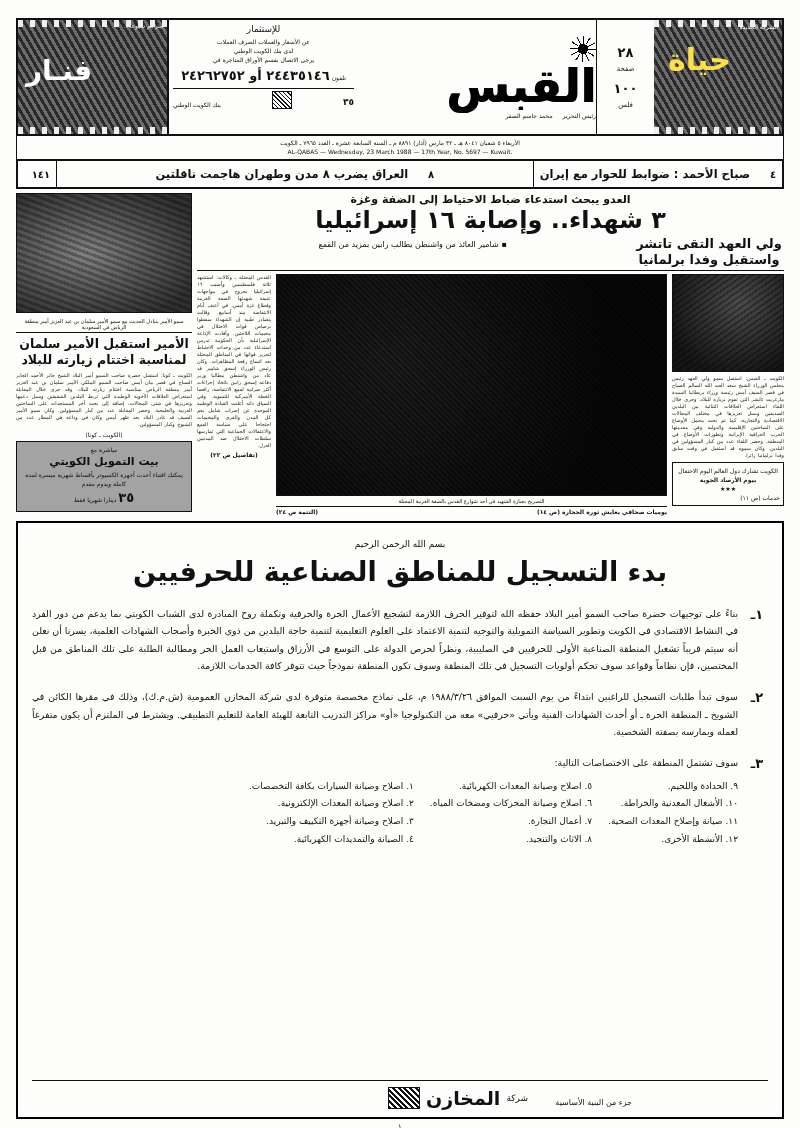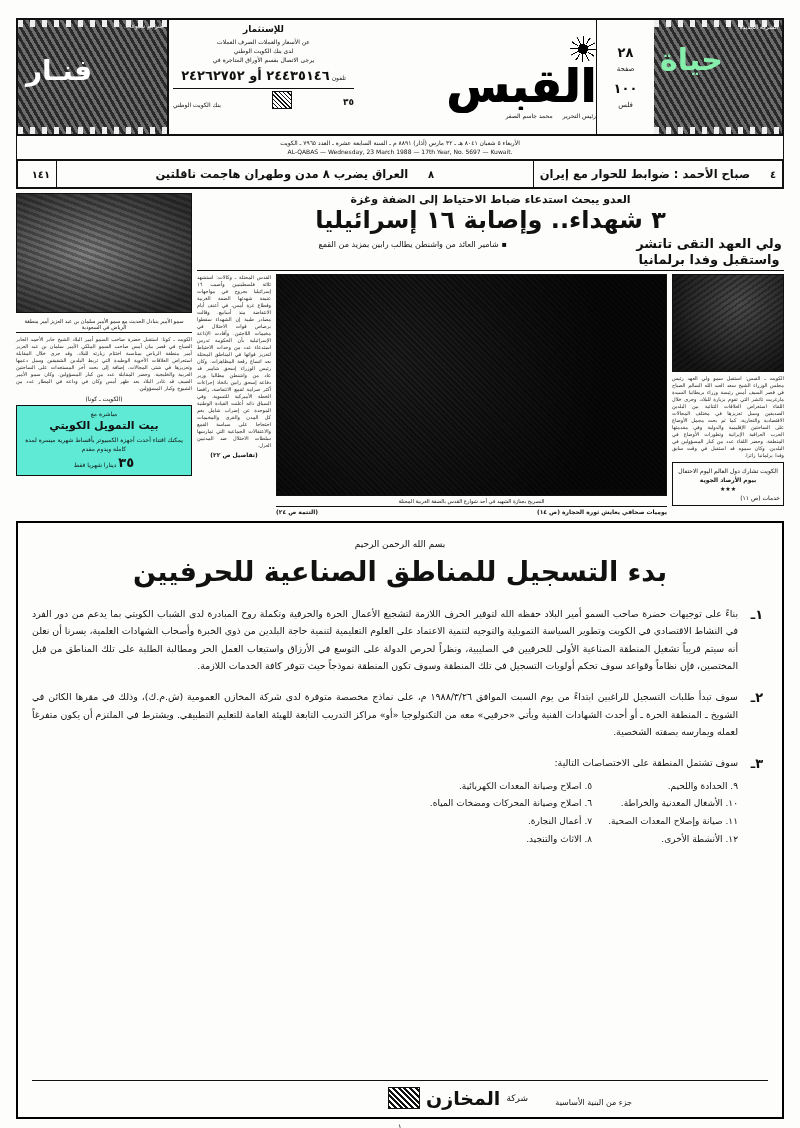--- a/index.html
+++ b/index.html
@@ -129,36 +129,36 @@
   .mast-right {
     width: 190px;
     border-left: 1px solid #111;
     box-sizing: border-box;
     padding: 3px 4px;
     direction: rtl;
     text-align: center;
     font-size: 6px;
     line-height: 1.5;
   }
-  .adbox-title { font-size: 9px; font-weight: bold; }
+  .adbox-title { font-size: 9px; font-weight: normal; }
   .adbox-big { font-size: 13px; font-weight: bold; letter-spacing: 0; }
   .mast-far-right {
     width: 128px;
     box-sizing: border-box;
     padding: 2px;
     position: relative;
     background: #111;
     overflow: hidden;
   }
   .mast-far-right .label {
     position: absolute; top: 3px; right: 4px; color: #fff; font-size: 6px; direction: rtl;
   }
   .mast-big-ar {
-    position: absolute; left: 6px; top: 22px;
-    font-size: 30px; font-weight: bold; color: #86efac; direction: rtl;
+    position: absolute; left: 14px; top: 22px;
+    font-size: 30px; font-weight: bold; color: #fde047; direction: rtl;
   }
 
   .dateline {
     border-left: 1px solid #111; border-right: 1px solid #111;
     border-bottom: 2px solid #111;
     font-size: 6px;
     text-align: center;
     padding: 2px 0 3px 0;
     line-height: 1.5;
   }
@@ -367,25 +367,26 @@
           </div>
           <div class="tagline" style="margin-top:2px;">(تفاصيل ص ٢٢)</div>
         </div>
 
       </div>
     </div>
 
     <div class="col-right">
       <div class="photo vlight" style="height:118px;border:1px solid #111;"></div>
       <div class="caption" style="border-bottom:1px solid #111;">سمو الأمير يتبادل الحديث مع سمو الأمير سلمان بن عبد العزيز أمير منطقة الرياض في السعودية</div>
+      <div style="font-size:12.5px;font-weight:bold;direction:rtl;text-align:center;line-height:1.3;">الأمير استقبل الأمير سلمان لمناسبة اختتام زيارته للبلاد</div>
       <div class="lines sm">
         الكويت ـ كونا: استقبل حضرة صاحب السمو أمير البلاد الشيخ جابر الأحمد الجابر الصباح في قصر بيان أمس صاحب السمو الملكي الأمير سلمان بن عبد العزيز أمير منطقة الرياض بمناسبة اختتام زيارته للبلاد. وقد جرى خلال المقابلة استعراض العلاقات الأخوية الوطيدة التي تربط البلدين الشقيقين وسبل دعمها وتعزيزها في شتى المجالات، إضافة إلى بحث آخر المستجدات على الساحتين العربية والخليجية. وحضر المقابلة عدد من كبار المسؤولين. وكان سمو الأمير الضيف قد غادر البلاد بعد ظهر أمس وكان في وداعه في المطار عدد من الشيوخ وكبار المسؤولين.
       </div>
       <div style="font-size:6px;direction:rtl;text-align:center;">(الكويت ـ كونا)</div>
-      <div class="ad-small" style="background:#5eead4;">
+      <div class="ad-small" style="background:#a3a3a3;">
         <div>مباشرة مع</div>
         <div style="font-size:11px;font-weight:bold;">بيت التمويل الكويتي</div>
         <div>يمكنك اقتناء أحدث أجهزة الكمبيوتر بأقساط شهرية ميسرة لمدة كاملة ويدوم مقدم</div>
         <div>
           <span style="font-size:13px;font-weight:bold;">٣٥</span>
           <span>دينارا شهريا فقط</span>
         </div>
       </div>
     </div>
   </div>
@@ -415,20 +416,26 @@
         <li>١٠. الأشغال المعدنية والخراطة.</li>
         <li>١١. صيانة وإصلاح المعدات الصحية.</li>
         <li>١٢. الأنشطة الأخرى.</li>
       </ol>
       <ol>
         <li>٥. اصلاح وصيانة المعدات الكهربائية.</li>
         <li>٦. اصلاح وصيانة المحركات ومضخات المياه.</li>
         <li>٧. أعمال النجارة.</li>
         <li>٨. الاثاث والتنجيد.</li>
       </ol>
+      <ol>
+        <li>١. اصلاح وصيانة السيارات بكافة التخصصات.</li>
+        <li>٢. اصلاح وصيانة المعدات الإلكترونية.</li>
+        <li>٣. اصلاح وصيانة أجهزة التكييف والتبريد.</li>
+        <li>٤. الصيانة والتمديدات الكهربائية.</li>
+      </ol>
     </div>
 
     <div class="ad-footer">
       <div style="width:240px;"></div>
       <div class="footer-brand">
         <span style="font-size:9px;">شركة</span>
         <span class="brand-word">المخازن</span>
         <span class="brand-mark"></span>
       </div>
       <div style="flex:1;"></div>

